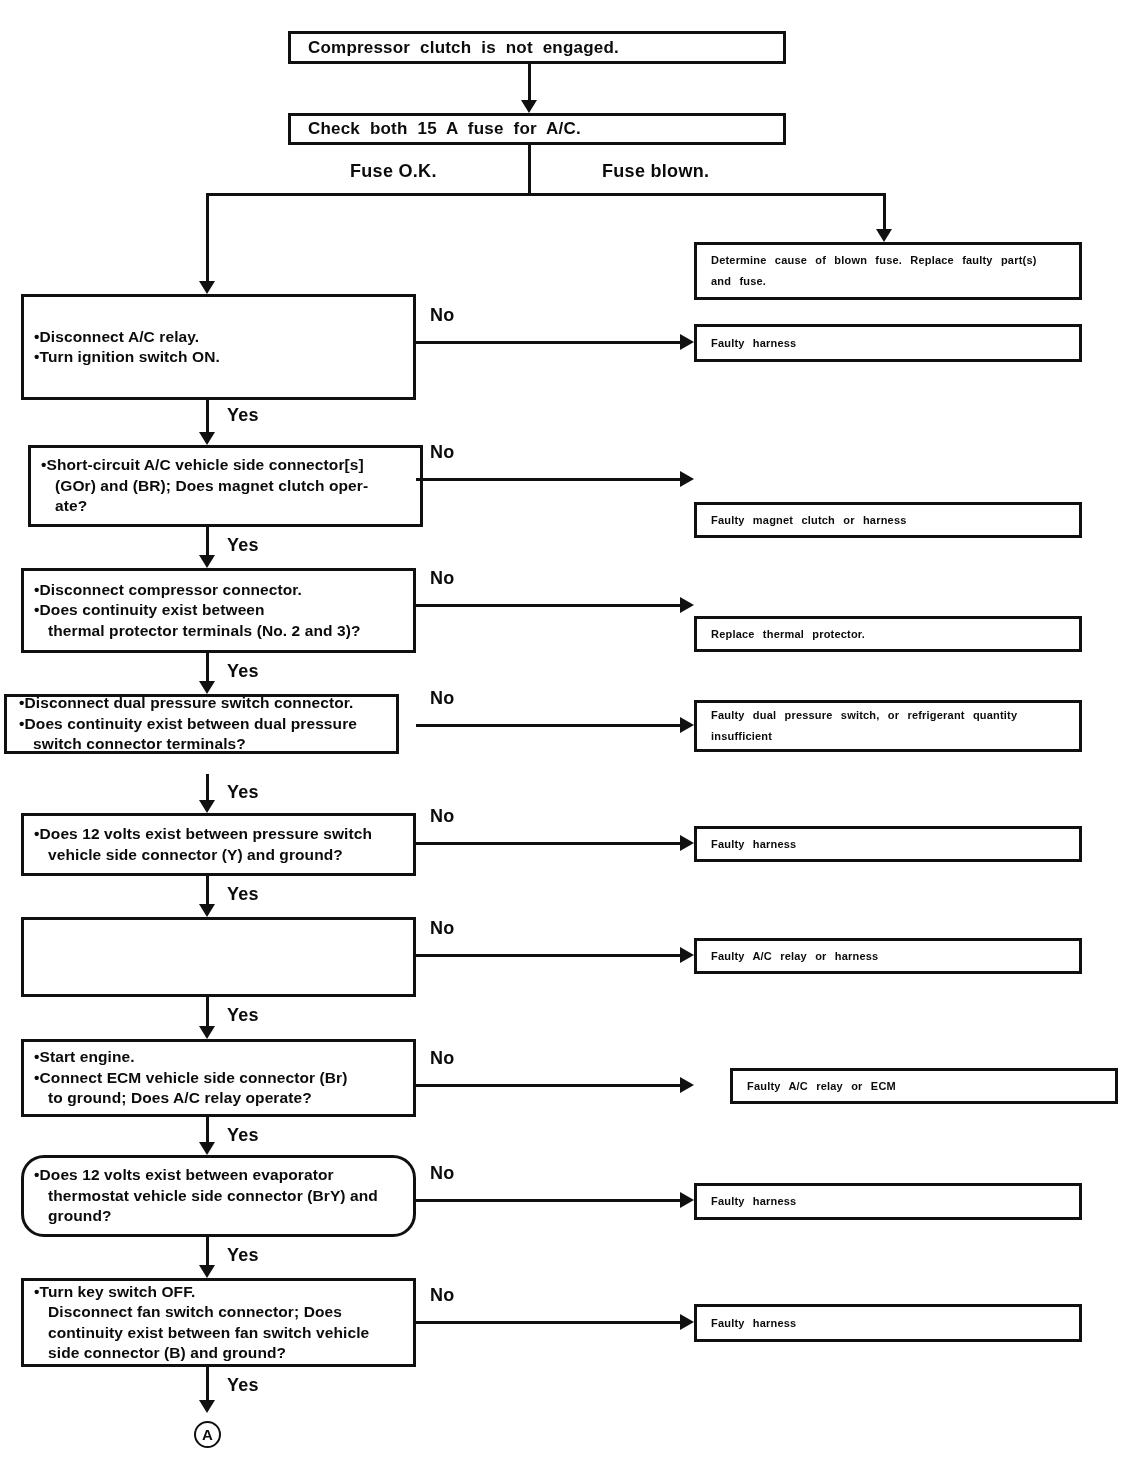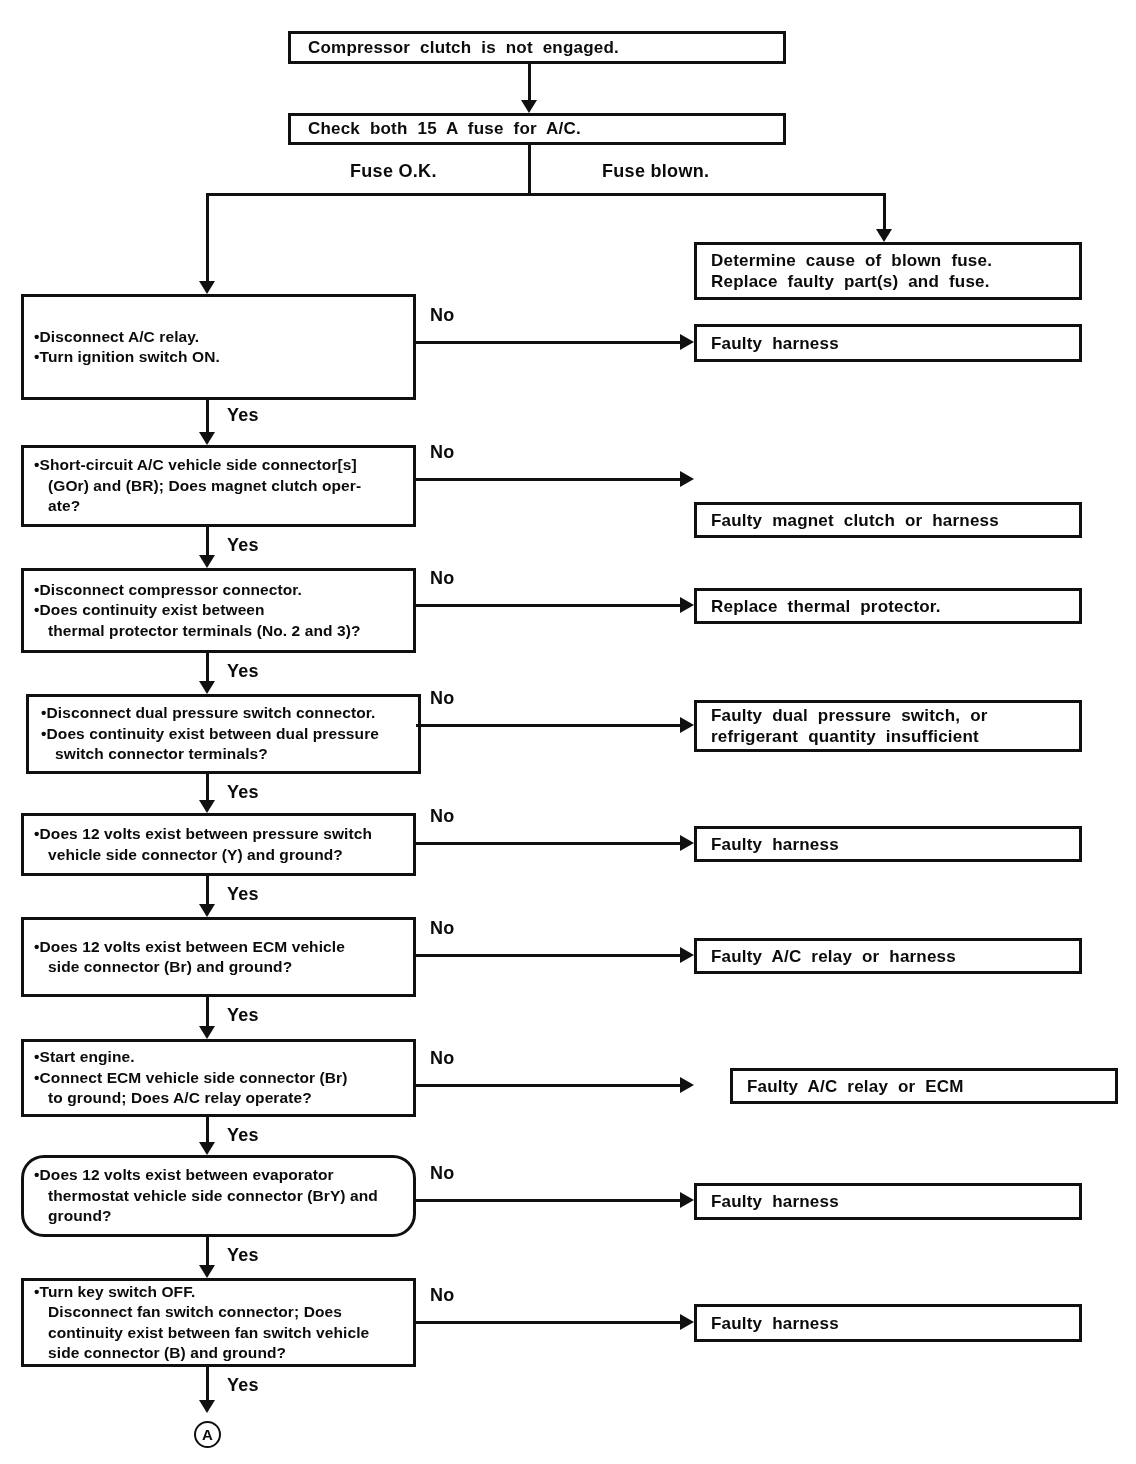--- a/index.html
+++ b/index.html
@@ -14,21 +14,21 @@
   }
   .qbox {
     display:flex; flex-direction:column; justify-content:center;
     padding:0 6px 0 10px; font-size:15.5px; font-weight:600; line-height:20.5px;
     letter-spacing:.1px;
   }
   .bullet { padding-left:14px; text-indent:-14px; white-space:pre-line; }
   .bullet::before { content:"\2022 "; }
   .rbox {
     display:flex; align-items:center; padding:0 14px;
-    font-size:17px; font-weight:600; word-spacing:5px; line-height:21px; letter-spacing:.2px;
+    font-size:11px; font-weight:600; word-spacing:5px; line-height:21px; letter-spacing:.2px;
   }
   .rbox .inner { display:block; }
   .narrow .inner { max-width:336px; }
   .vline { position:absolute; width:0; border-left:3px solid #101010; }
   .hline { position:absolute; height:0; border-top:3px solid #101010; }
   .arrow-down {
     position:absolute; width:0; height:0;
     border-left:8px solid transparent; border-right:8px solid transparent;
     border-top:13px solid #101010;
   }
@@ -83,21 +83,21 @@
   <div class="lbl" style="left: 430px; top: 305px;">No</div>
   <div class="hline" style="left: 416px; top: 341px; width: 264px;"></div>
   <div class="arrow-right" style="left: 680px; top: 334px;"></div>
   <div class="box rbox" style="left: 694px; top: 324px; width: 388px; height: 38px;">
     <span class="inner">Faulty harness</span>
   </div>
   <div class="vline" style="left: 206px; top: 397px; height: 35px;"></div>
   <div class="arrow-down" style="left: 199px; top: 432px;"></div>
   <div class="lbl" style="left: 227px; top: 405px;">Yes</div>
 
-  <div class="box qbox" style="left: 21px; top: 445px; width: 395px; height: 82px;">
+  <div class="box qbox" style="left: 28px; top: 445px; width: 395px; height: 82px;">
         <div class="bullet">Short-circuit A/C vehicle side connector[s]
 (GOr) and (BR); Does magnet clutch oper-
 ate?</div>
       </div>
   <div class="lbl" style="left: 430px; top: 442px;">No</div>
   <div class="hline" style="left: 416px; top: 478px; width: 264px;"></div>
   <div class="arrow-right" style="left: 680px; top: 471px;"></div>
   <div class="box rbox" style="left: 694px; top: 462px; width: 388px; height: 36px; margin-top: 40px;">
     <span class="inner">Faulty magnet clutch or harness</span>
   </div>
@@ -106,28 +106,28 @@
   <div class="lbl" style="left: 227px; top: 535px;">Yes</div>
 
   <div class="box qbox" style="left: 21px; top: 568px; width: 395px; height: 85px;">
         <div class="bullet">Disconnect compressor connector.</div>
         <div class="bullet">Does continuity exist between
 thermal protector terminals (No. 2 and 3)?</div>
       </div>
   <div class="lbl" style="left: 430px; top: 568px;">No</div>
   <div class="hline" style="left: 416px; top: 604px; width: 264px;"></div>
   <div class="arrow-right" style="left: 680px; top: 597px;"></div>
-  <div class="box rbox" style="left: 694px; top: 588px; width: 388px; height: 36px;">
+  <div class="box rbox" style="left: 694px; top: 616px; width: 388px; height: 36px;">
     <span class="inner">Replace thermal protector.</span>
   </div>
   <div class="vline" style="left: 206px; top: 653px; height: 28px;"></div>
   <div class="arrow-down" style="left: 199px; top: 681px;"></div>
   <div class="lbl" style="left: 227px; top: 661px;">Yes</div>
 
-  <div class="box qbox" style="left: 26px; top: 694px; width: 395px; height: 80px; padding-left: 12px;">
+  <div class="box qbox" style="left: 4px; top: 694px; width: 395px; height: 60px; padding-left: 12px;">
         <div class="bullet">Disconnect dual pressure switch connector.</div>
         <div class="bullet">Does continuity exist between dual pressure
 switch connector terminals?</div>
       </div>
   <div class="lbl" style="left: 430px; top: 688px;">No</div>
   <div class="hline" style="left: 416px; top: 724px; width: 264px;"></div>
   <div class="arrow-right" style="left: 680px; top: 717px;"></div>
   <div class="box rbox" style="left: 694px; top: 700px; width: 388px; height: 52px;">
     <span class="inner">Faulty dual pressure switch, or refrigerant quantity insufficient</span>
   </div>
@@ -143,22 +143,20 @@
   <div class="hline" style="left: 416px; top: 842px; width: 264px;"></div>
   <div class="arrow-right" style="left: 680px; top: 835px;"></div>
   <div class="box rbox" style="left: 694px; top: 826px; width: 388px; height: 36px;">
     <span class="inner">Faulty harness</span>
   </div>
   <div class="vline" style="left: 206px; top: 876px; height: 28px;"></div>
   <div class="arrow-down" style="left: 199px; top: 904px;"></div>
   <div class="lbl" style="left: 227px; top: 884px;">Yes</div>
 
   <div class="box qbox" style="left: 21px; top: 917px; width: 395px; height: 80px;">
-        <div class="bullet">Does 12 volts exist between ECM vehicle
-side connector (Br) and ground?</div>
       </div>
   <div class="lbl" style="left: 430px; top: 918px;">No</div>
   <div class="hline" style="left: 416px; top: 954px; width: 264px;"></div>
   <div class="arrow-right" style="left: 680px; top: 947px;"></div>
   <div class="box rbox" style="left: 694px; top: 938px; width: 388px; height: 36px;">
     <span class="inner">Faulty A/C relay or harness</span>
   </div>
   <div class="vline" style="left: 206px; top: 997px; height: 29px;"></div>
   <div class="arrow-down" style="left: 199px; top: 1026px;"></div>
   <div class="lbl" style="left: 227px; top: 1005px;">Yes</div>

